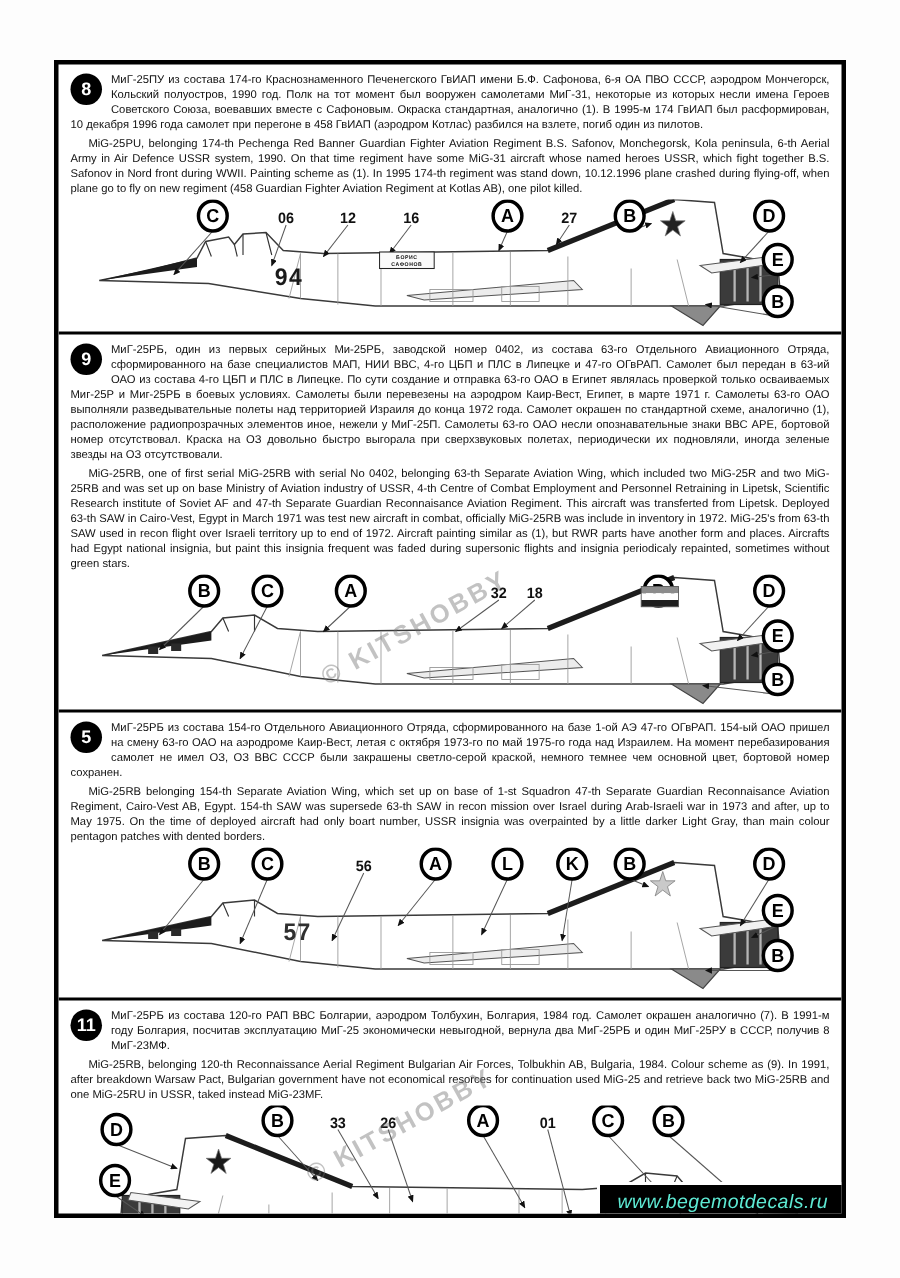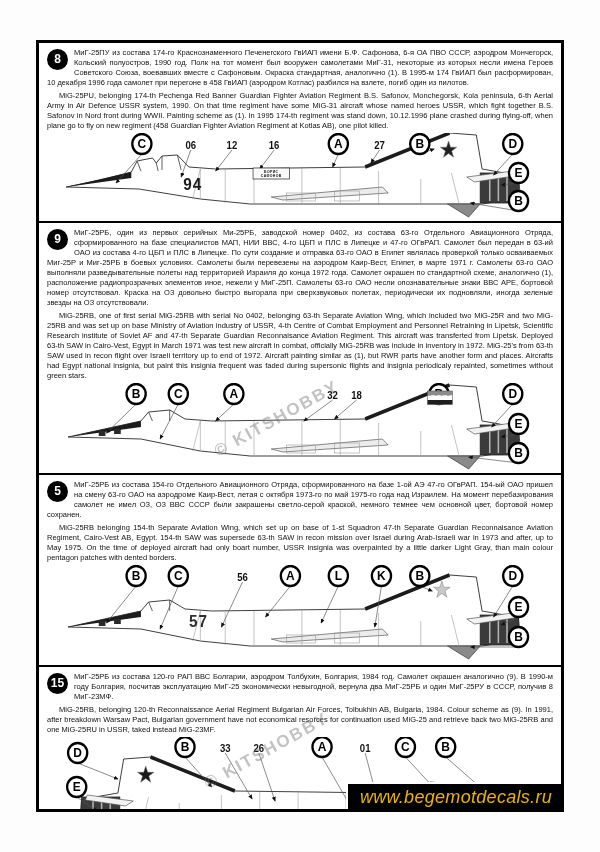--- a/index.html
+++ b/index.html
@@ -7,21 +7,21 @@
   .frame{position:absolute;left:36px;top:40px;width:528px;height:772px;border:3px solid #000;box-sizing:border-box;background:#fff;overflow:hidden;}
   .scheme{position:relative;padding:5px 8px 0 8px;}
   .scheme + .scheme{border-top:2px solid #000;}
   .badge{float:left;width:21px;height:21px;border-radius:50%;background:#000;color:#fff;font-weight:bold;font-size:12px;line-height:21px;text-align:center;margin:1px 6px 2px 0;}
   .txt{font-size:7.5px;line-height:10px;text-align:justify;}
   .txt p{margin:0;}
   .txt p.en{margin-top:3px;text-indent:12px;}
   .draw{position:relative;margin-top:2px;clear:both;}
   .draw svg{display:block;width:100%;}
   .wm{position:absolute;font-size:17px;font-weight:bold;letter-spacing:2px;color:rgba(110,110,110,0.42);transform:rotate(-29deg);white-space:nowrap;pointer-events:none;}
-  .urlbox{position:absolute;right:-3px;bottom:-3px;background:#000;color:#eab308;font-style:italic;font-size:18px;padding:3px 12px 4px 12px;border-top:2px solid #fff;border-left:2px solid #fff;text-decoration:none;letter-spacing:0.3px;}
+  .urlbox{position:absolute;right:-3px;bottom:-3px;background:#000;color:#5eead4;font-style:italic;font-size:13px;padding:3px 12px 4px 12px;border-top:2px solid #fff;border-left:2px solid #fff;text-decoration:none;letter-spacing:0.3px;}
   
   .body{fill:#ffffff;stroke:#3a3a3a;stroke-width:1;}
   .glare{fill:#1c1c1c;}
   .finband{stroke:#1c1c1c;stroke-width:3.5;}
   .canopy{stroke:#333;stroke-width:0.8;fill:none;}
   .pl{stroke:#9a9a9a;stroke-width:0.6;fill:none;}
   .cam{fill:#2a2a2a;}
   .wing{fill:#ececec;stroke:#555;stroke-width:0.7;}
   .tailp{fill:#f2f2f2;stroke:#555;stroke-width:0.7;}
   .noz{fill:#3b3b3b;stroke:#222;stroke-width:0.8;}
@@ -279,22 +279,22 @@
               </g>
               <text x="158" y="62" text-anchor="middle" class="bort" font-size="16" fill="#2f2f2f">57</text>
               <use transform="translate(412,25) scale(1)" fill="#c9c9c9" stroke="#777" stroke-width="0.5" href="#star-shape" xlink:href="#star-shape"></use>
             </g>
         </svg>
       </div>
     </section>
 
     <section class="scheme">
       <div class="txt">
-        <div class="badge">15</div>
-        <p class="ru">МиГ-25РБ из состава 120-го РАП ВВС Болгарии, аэродром Толбухин, Болгария, 1984 год. Самолет окрашен аналогично (9). В 1990-м году Болгария, посчитав эксплуатацию МиГ-25 экономически невыгодной, вернула два МиГ-25РБ и один МиГ-25РУ в СССР, получив 8 МиГ-23МФ.</p>
+        <div class="badge">11</div>
+        <p class="ru">МиГ-25РБ из состава 120-го РАП ВВС Болгарии, аэродром Толбухин, Болгария, 1984 год. Самолет окрашен аналогично (7). В 1991-м году Болгария, посчитав эксплуатацию МиГ-25 экономически невыгодной, вернула два МиГ-25РБ и один МиГ-25РУ в СССР, получив 8 МиГ-23МФ.</p>
         <p class="en">MiG-25RB, belonging 120-th Reconnaissance Aerial Regiment Bulgarian Air Forces, Tolbukhin AB, Bulgaria, 1984. Colour scheme as (9). In 1991, after breakdown Warsaw Pact, Bulgarian government have not economical resorces for continuation used MiG-25 and retrieve back two MiG-25RB and one MiG-25RU in USSR, taked instead MiG-23MF.</p>
       </div>
       <div class="draw">
         <div class="wm" style="left:150px;top:4px;">© KITSHOBBY</div>
         <svg viewBox="0 0 528 110" height="110" preserveAspectRatio="none">
           <use href="#plane-recon" xlink:href="#plane-recon" transform="translate(528,14) scale(-1,1)"></use>
           <g class="overlay">
               <line x1="32" y1="26" x2="74" y2="42" class="leader" marker-end="url(#ah)"></line>
               <g>
                 <circle cx="32" cy="16" r="10" class="co-circle"></circle>

